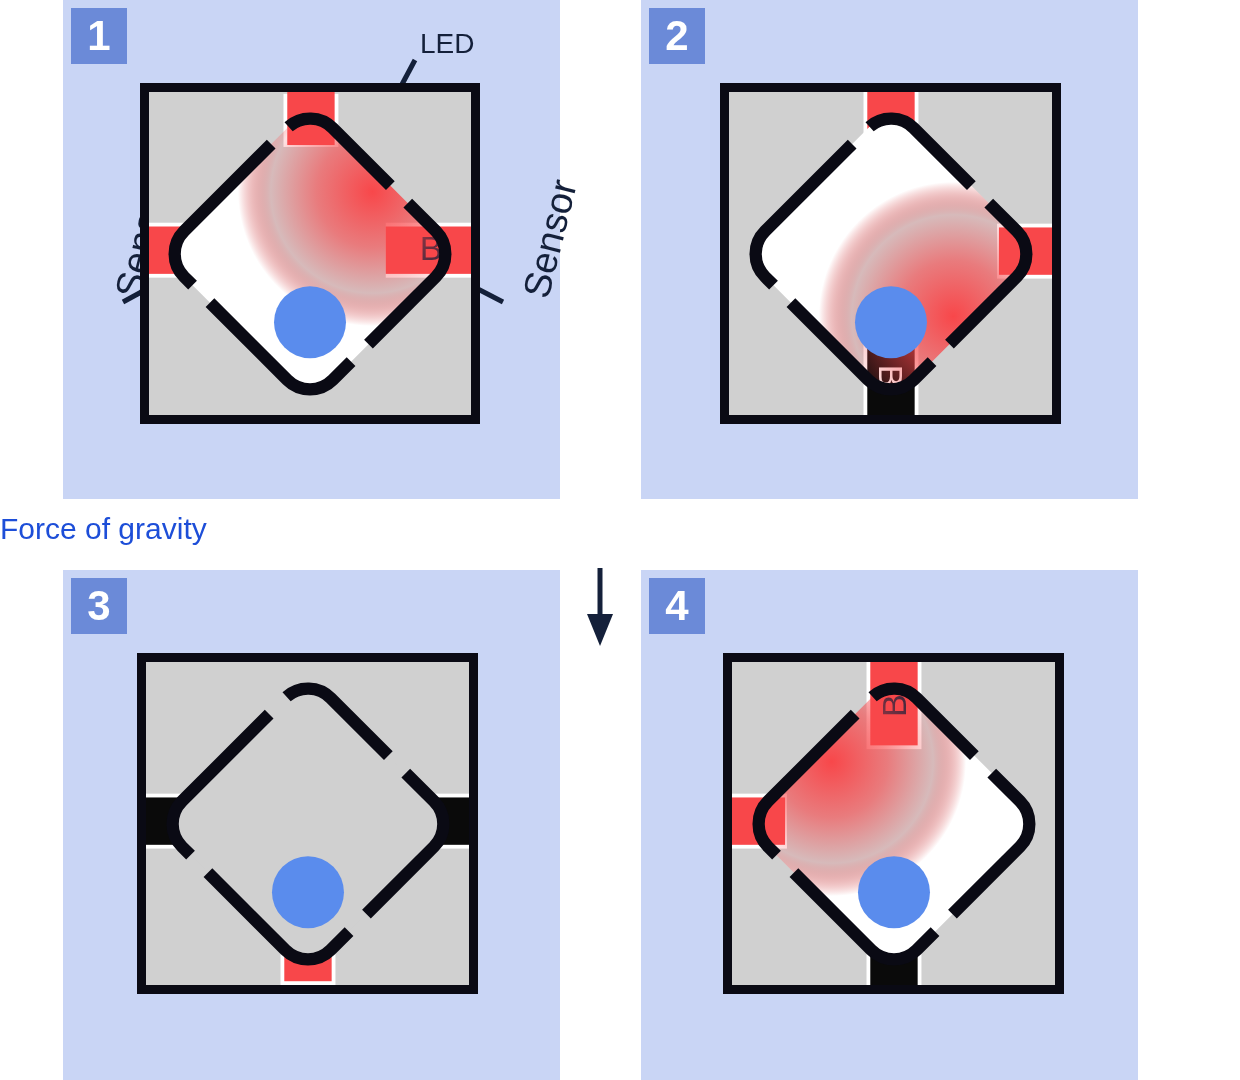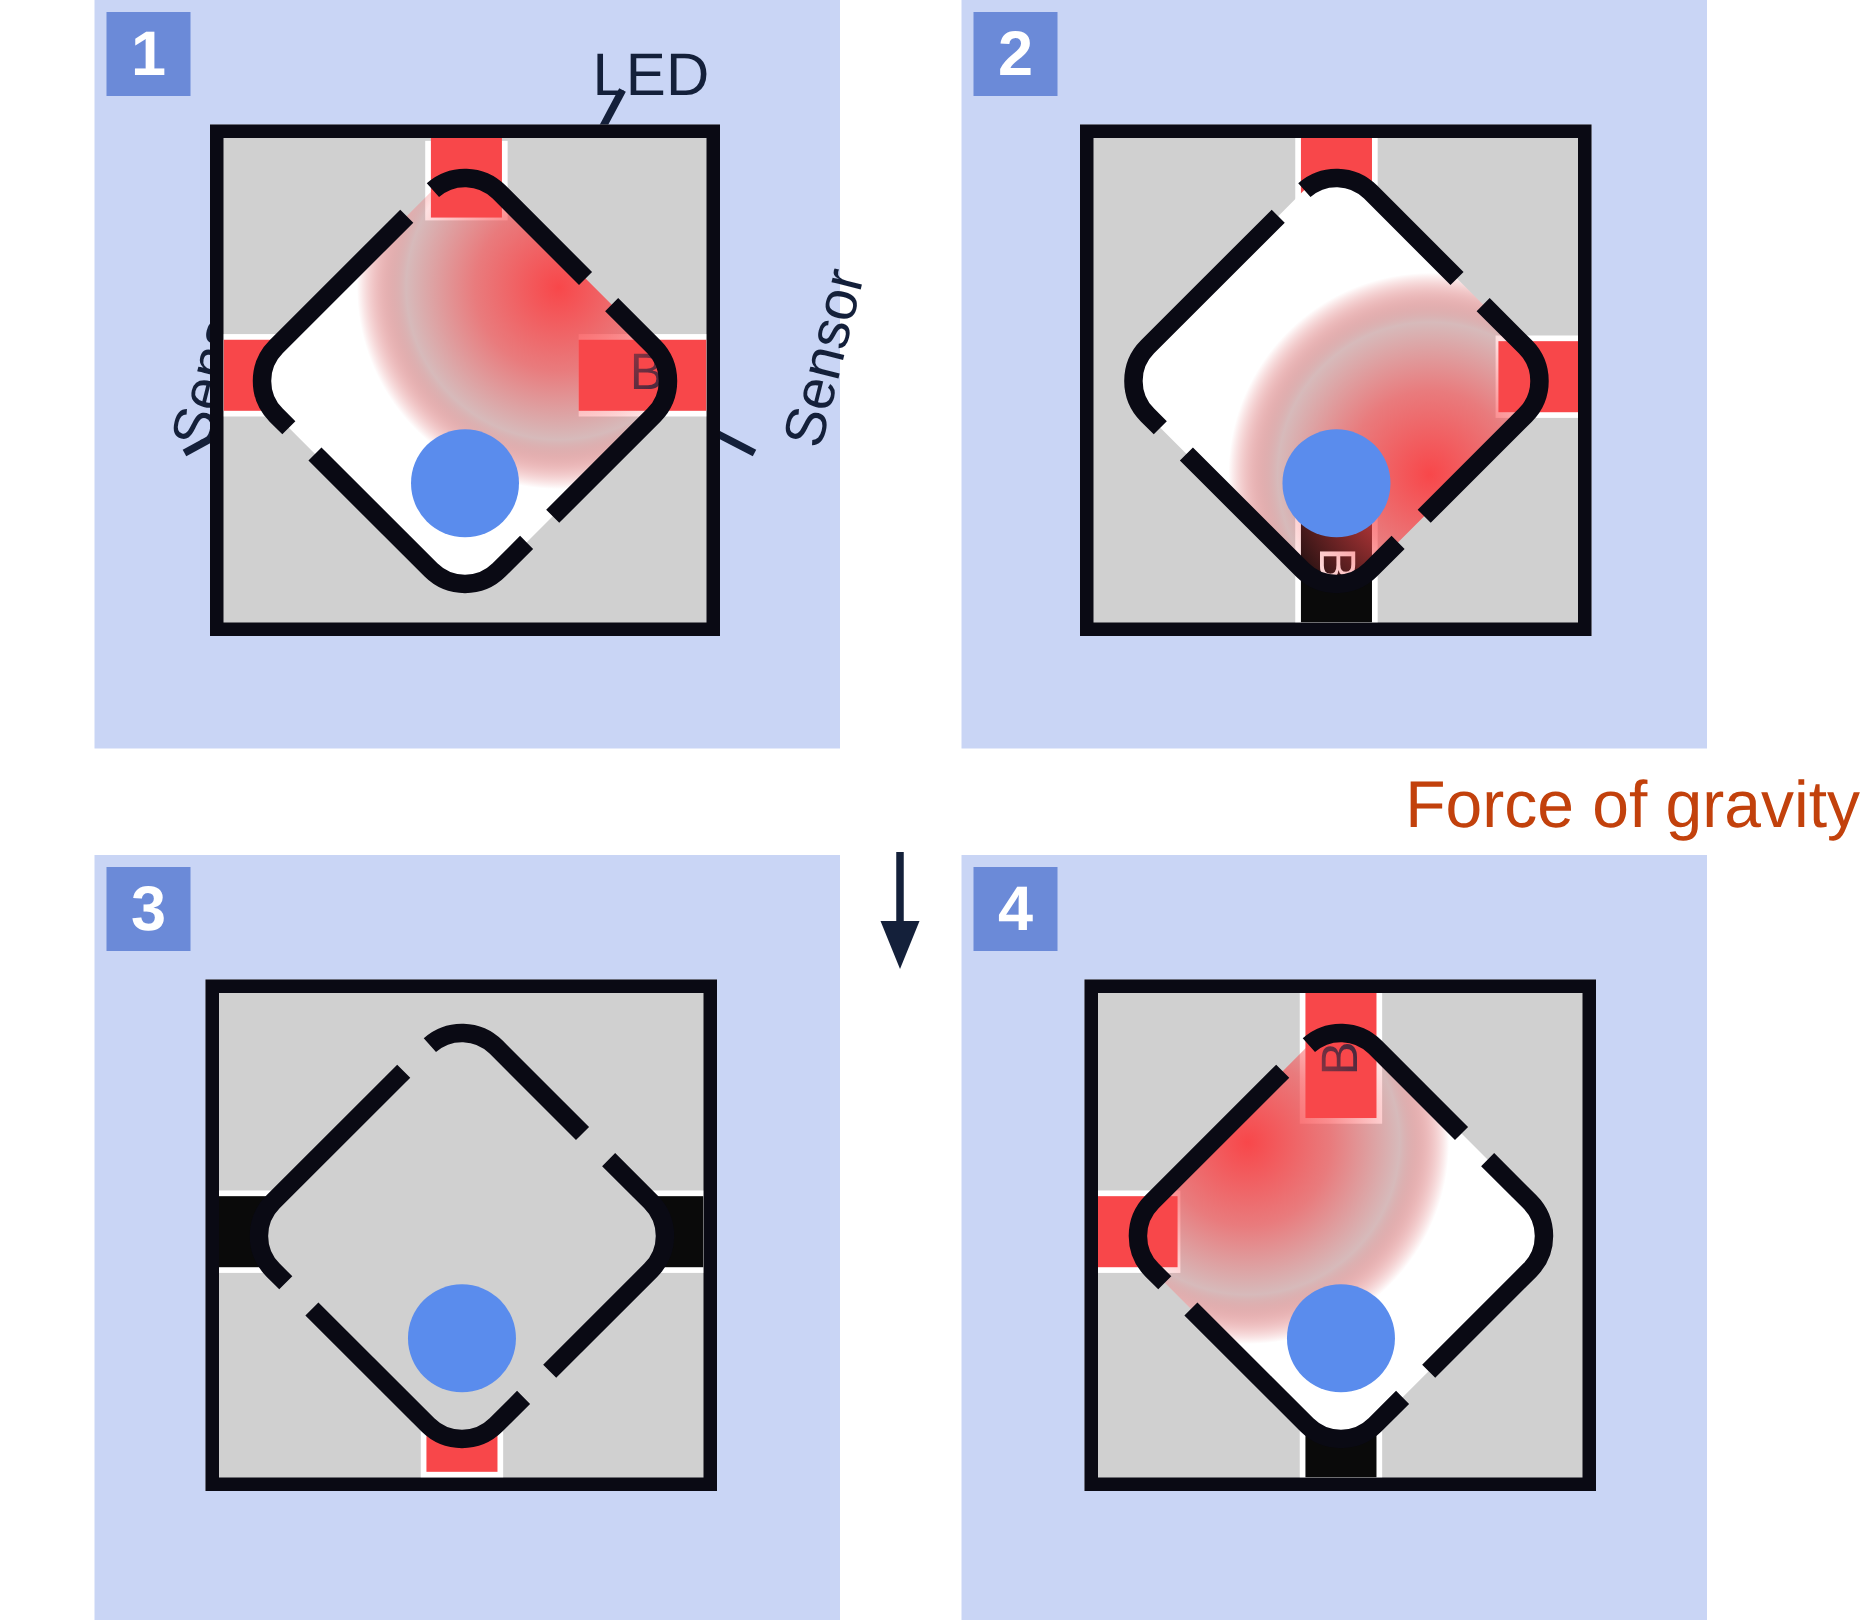--- a/index.html
+++ b/index.html
@@ -42,45 +42,45 @@
   }
   .stage svg{display:block;width:100%;height:100%;}
 
   
   .anno{
     position:absolute;
     color:#14203a;
     white-space:nowrap;
   }
   .anno-led{
-    font-size:40px;
-    left:332px; top:28px;
+    font-size:28px;
+    left:357px; top:28px;
   }
   .anno-sensor-left{
     font-size:38px;
     left:44px; top:292px;
     transform:rotate(-76deg);
     transform-origin:0 0;
   }
   .anno-sensor-right{
     font-size:38px;
     left:452px; top:292px;
     transform:rotate(-76deg);
     transform-origin:0 0;
   }
   .leader{position:absolute;overflow:visible;}
 
   
   .gravity{
     position:absolute;
     left:0;right:0;
     top:512px;
-    text-align:right;
-    font-size:44px;
-    color:#c2410c;
+    text-align:left;
+    font-size:30px;
+    color:#1d4ed8;
   }
   .gravity-arrow{
     position:absolute;
     left:580px;
     top:568px;
     width:40px;height:80px;
   }
 </style>
 </head>
 <body>

